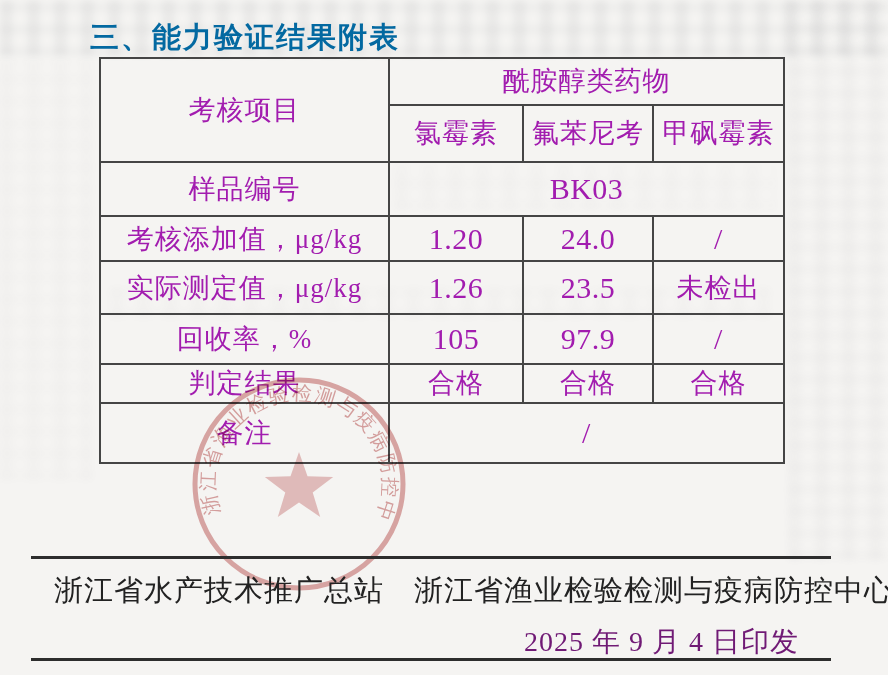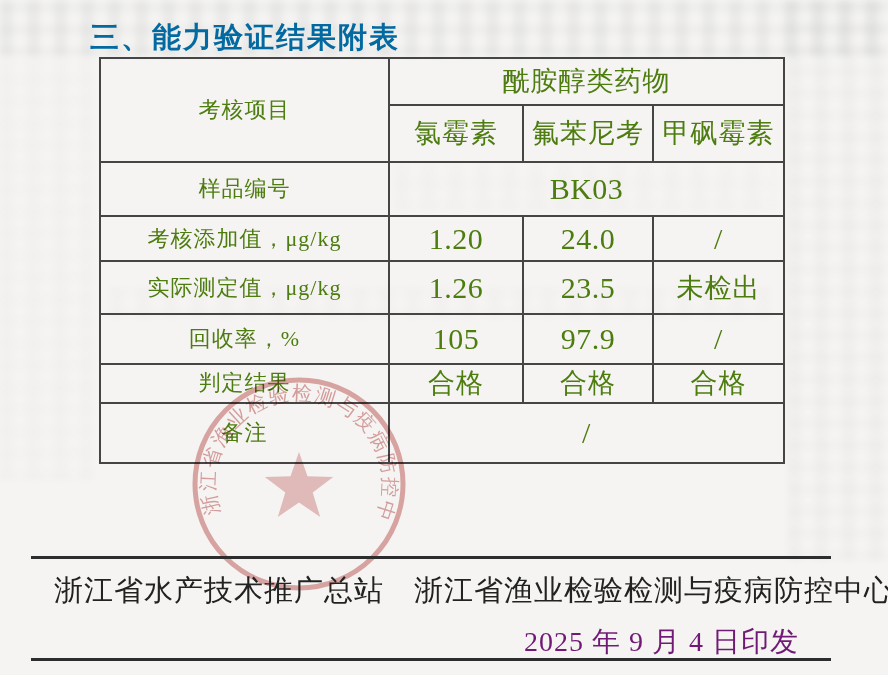--- a/index.html
+++ b/index.html
@@ -32,25 +32,25 @@
   table.results{
     position:absolute;left:99px;top:57px;
     width:684px;height:407px;
     border-collapse:collapse;table-layout:fixed;
     background:transparent;
   }
   table.results td,table.results th{
     border:2px solid #454545;
     text-align:center;vertical-align:middle;
     padding:0;font-weight:normal;
-    color:#4d7c0f;
+    color:#a21caf;
   }
   .cjk{font-size:27px;letter-spacing:1px;}
   .num{font-size:30px;letter-spacing:.5px;}
-  .label-cell{font-size:22px;letter-spacing:1px;border-radius:11px;}
+  .label-cell{font-size:27px;letter-spacing:1px;border-radius:11px;}
   .r1{height:46px;} .r2{height:56px;} .r3{height:53px;} .r4{height:44px;}
   .r5{height:52px;padding-left:9px;} .r6{height:49px;} .r7{height:37px;margin-top:32px;} .r8{height:59px;}
 
   
   .seal{
     position:absolute;left:169px;top:354px;width:260px;height:260px;
     mix-blend-mode:multiply;filter:blur(.7px);pointer-events:none;
   }
 
   

